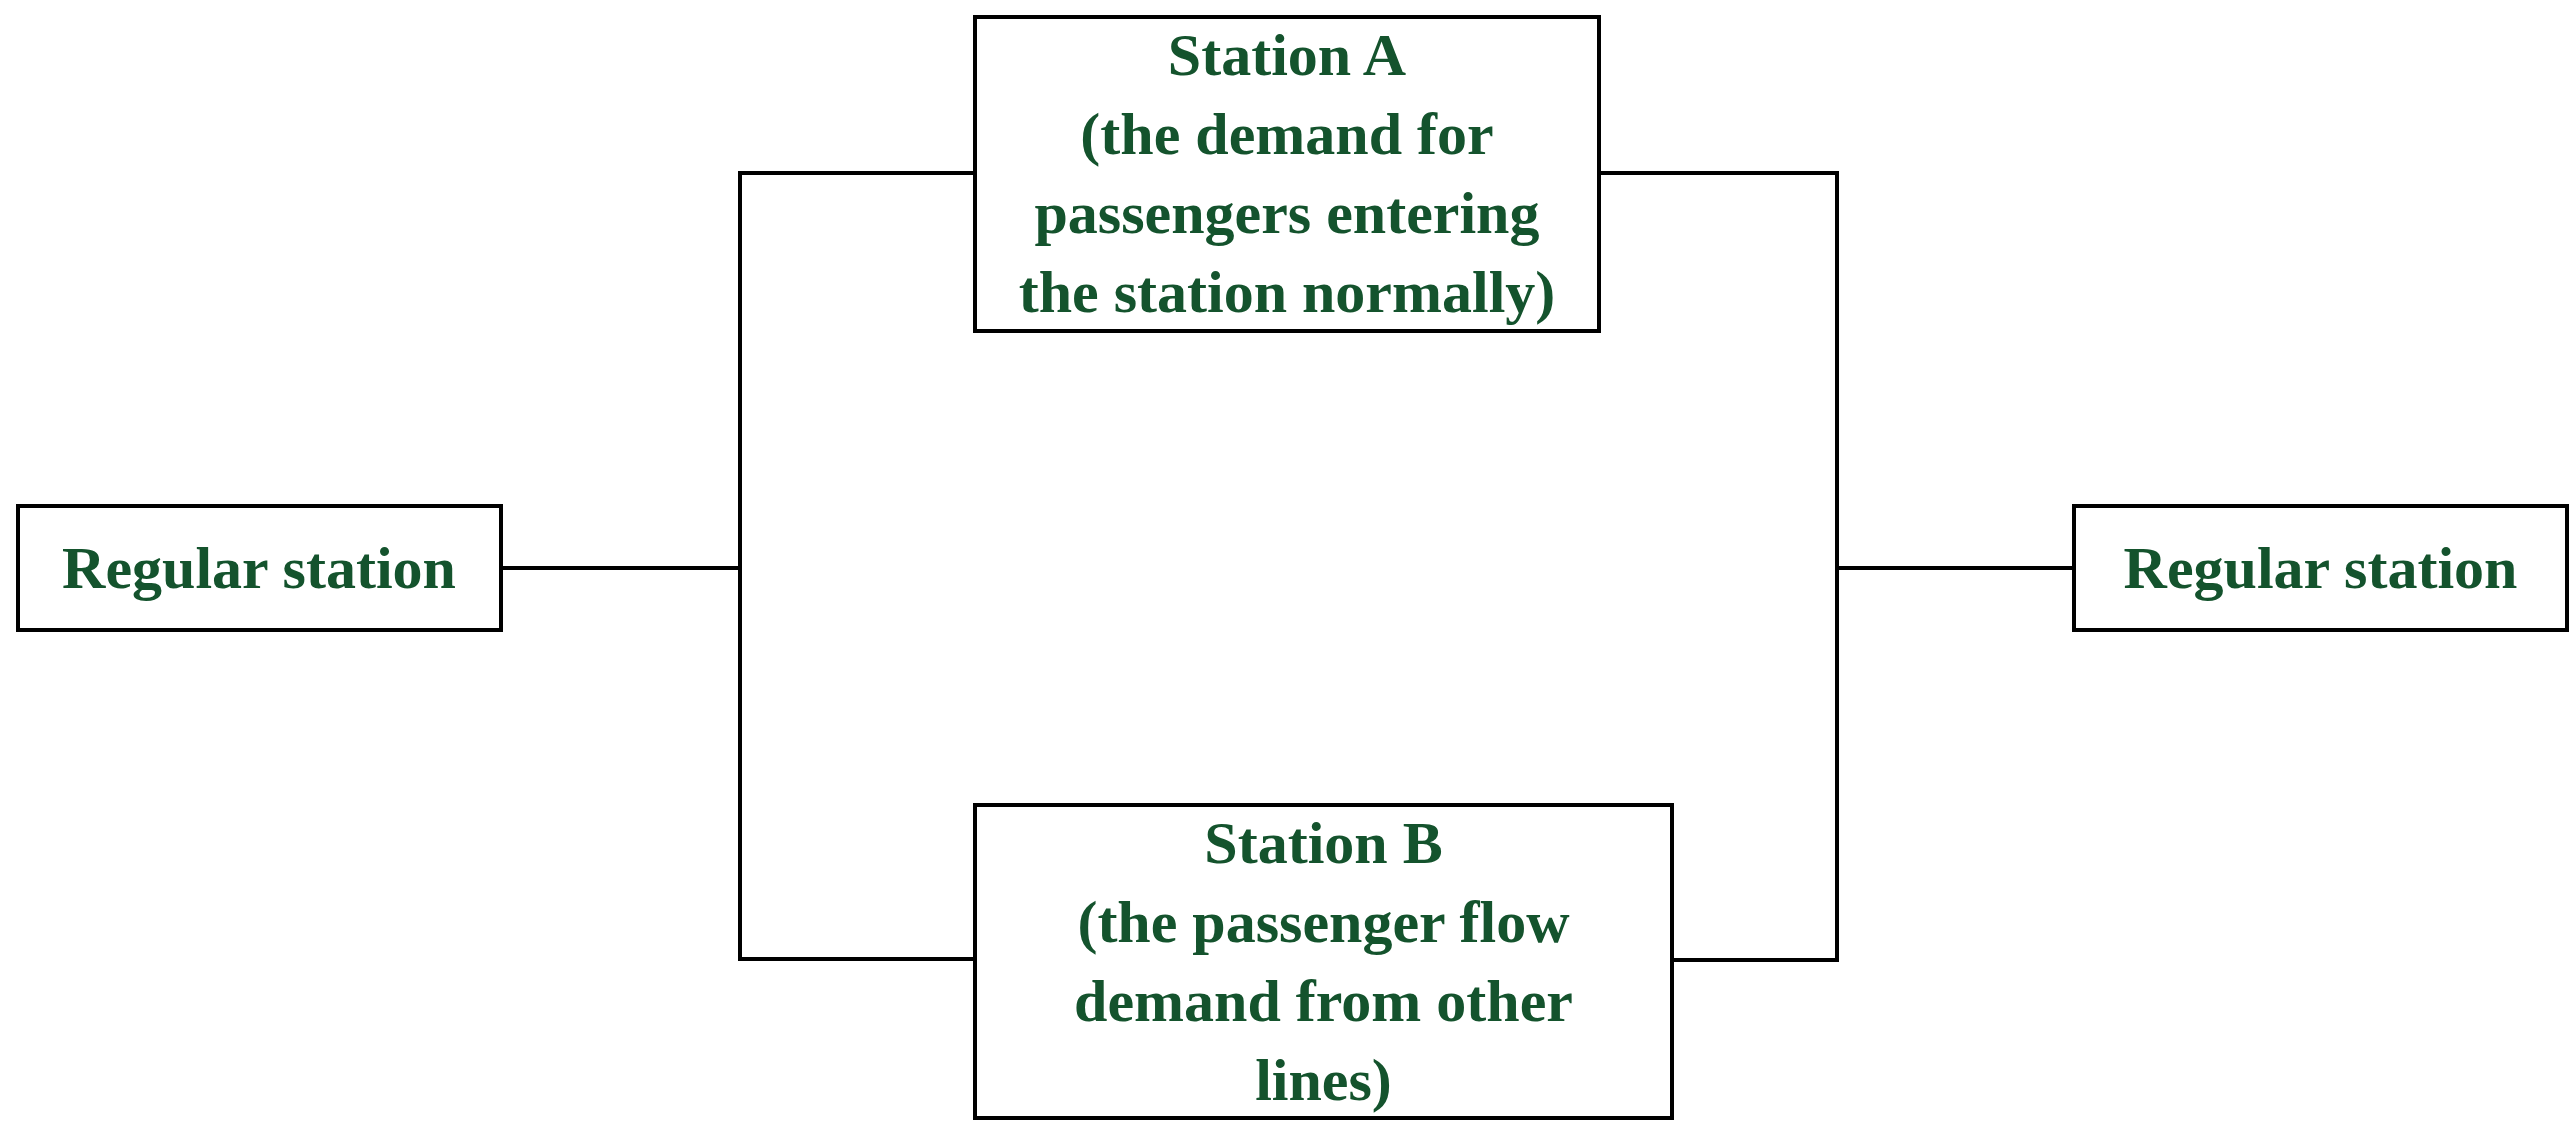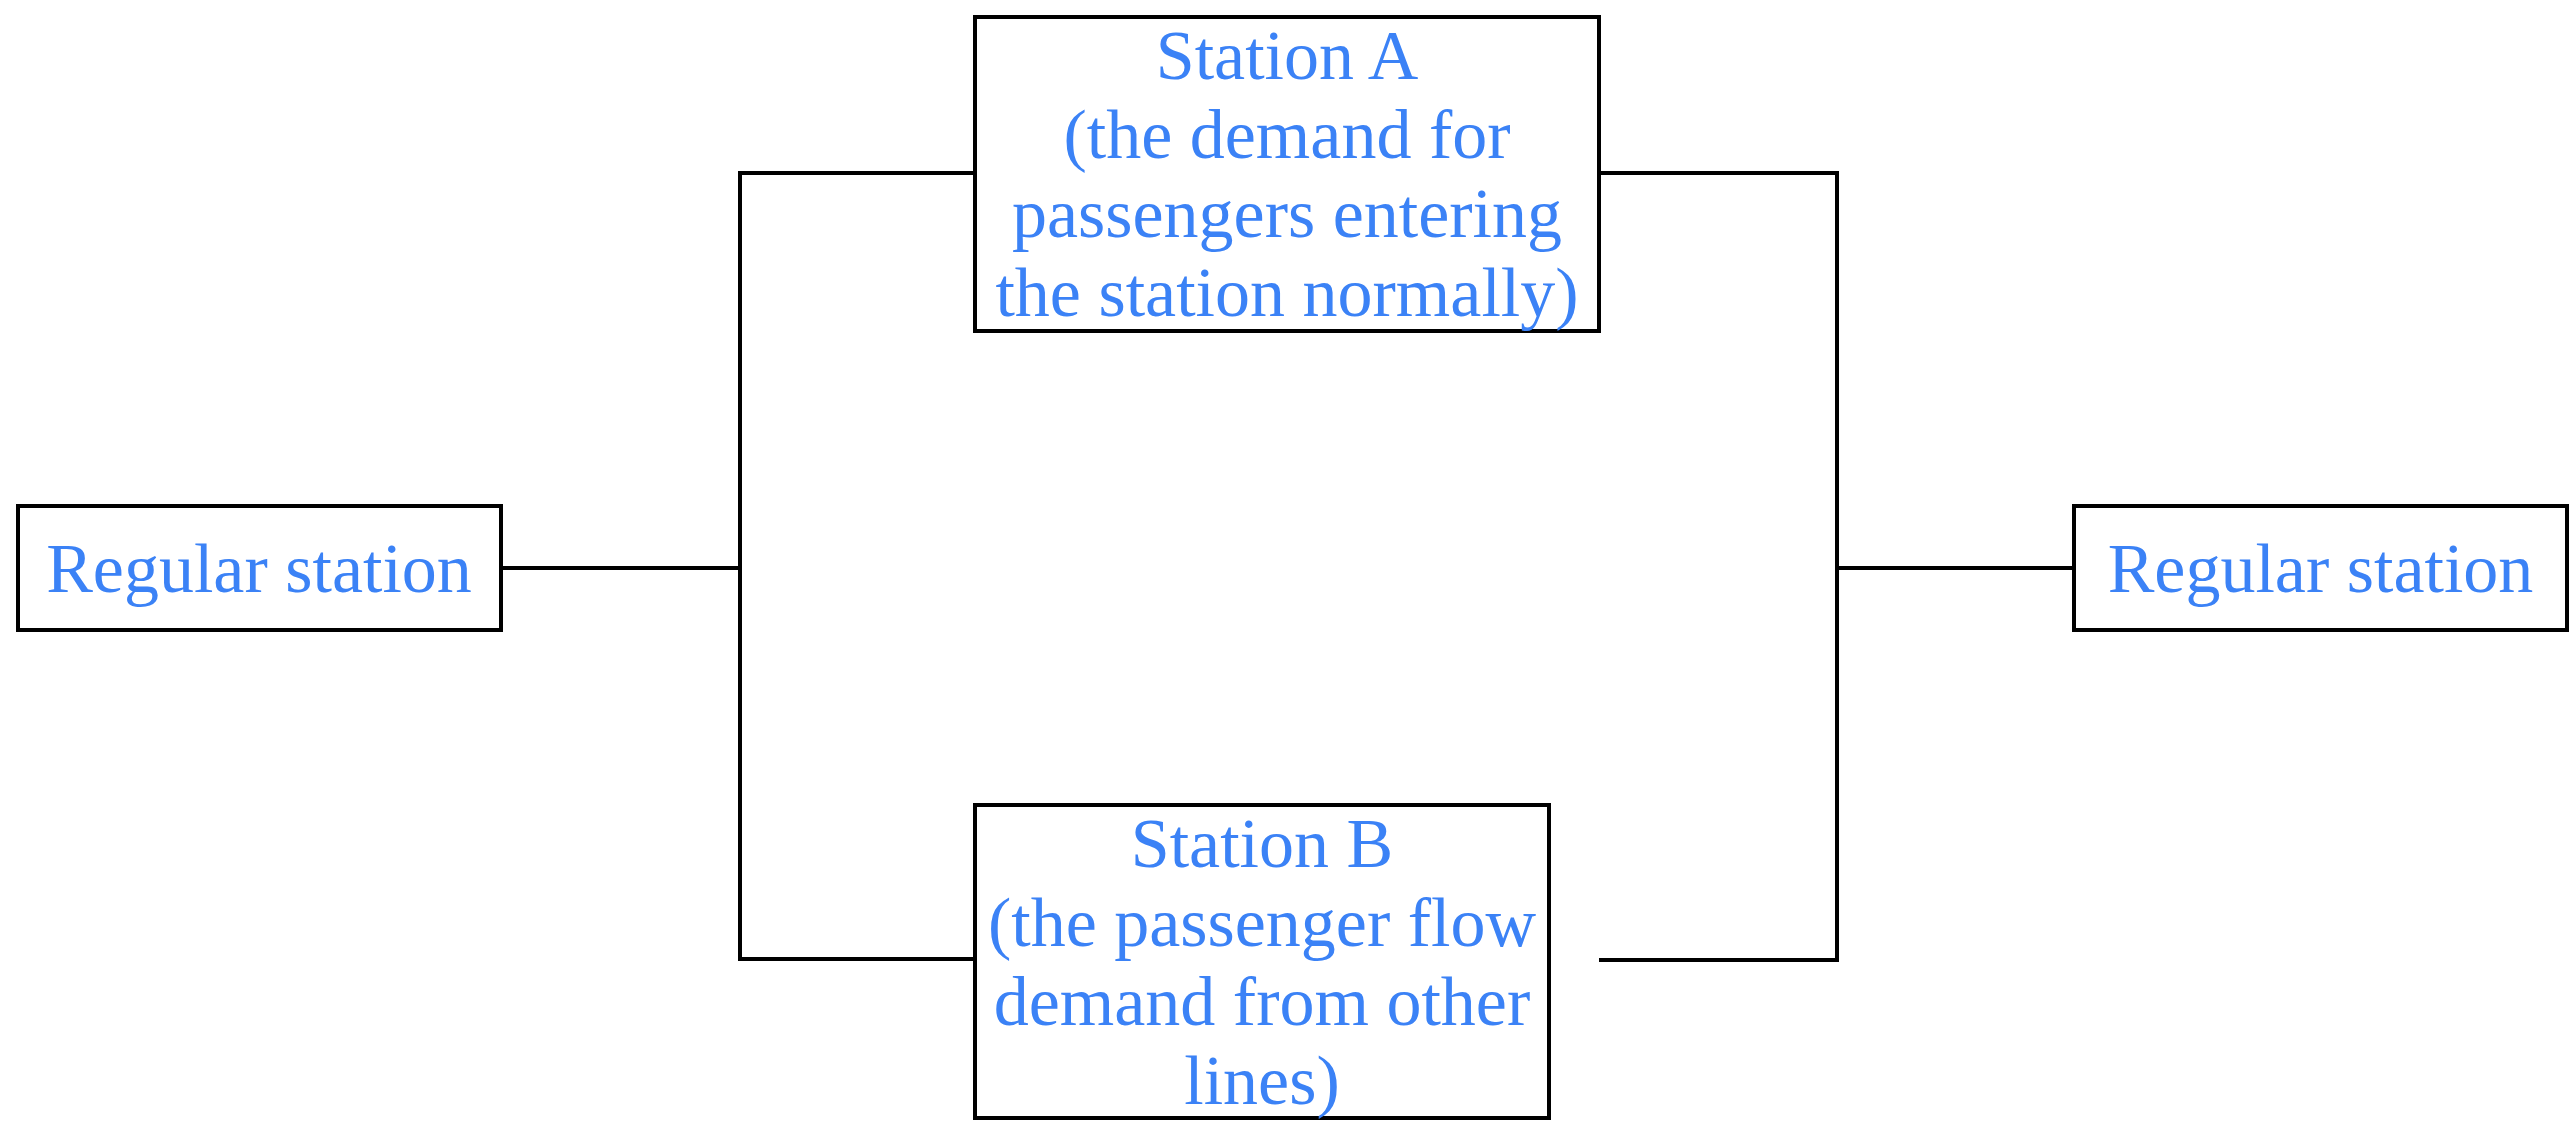--- a/index.html
+++ b/index.html
@@ -21,23 +21,24 @@
     border: 4.4px solid #000000;
     background: #ffffff;
     display: flex;
     align-items: center;
     justify-content: center;
     text-align: center;
   }
   .node-label {
     display: block;
     white-space: pre-line;
-    font-size: 70px;
+    font-size: 60px;
     line-height: 79px;
-    color: #3b82f6;
+    color: #14532d;
+    font-weight: bold;
   }
   .line {
     position: absolute;
     background: #000000;
   }
 </style>
 </head>
 <body>
 
 <div class="canvas">
@@ -55,21 +56,21 @@
     <span class="node-label">Regular station</span>
   </div>
 
   <div class="node" style="left:973px; top:14.8px; width:628px; height:318px;">
     <span class="node-label">Station A
 (the demand for
 passengers entering
 the station normally)</span>
   </div>
 
-  <div class="node" style="left:973px; top:803px; width:578px; height:317px;">
+  <div class="node" style="left:973px; top:803px; width:701px; height:317px;">
     <span class="node-label">Station B
 (the passenger flow
 demand from other
 lines)</span>
   </div>
 
   <div class="node" style="left:2072px; top:504px; width:497px; height:128px;">
     <span class="node-label">Regular station</span>
   </div>
 

